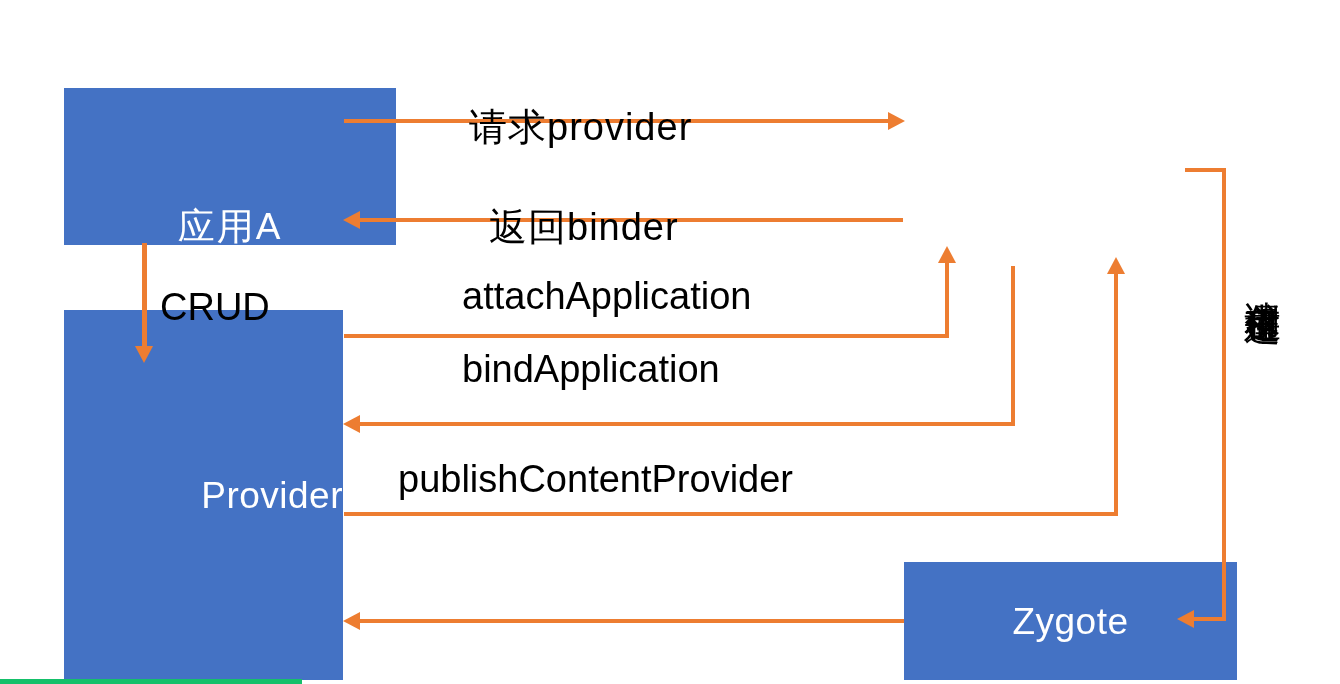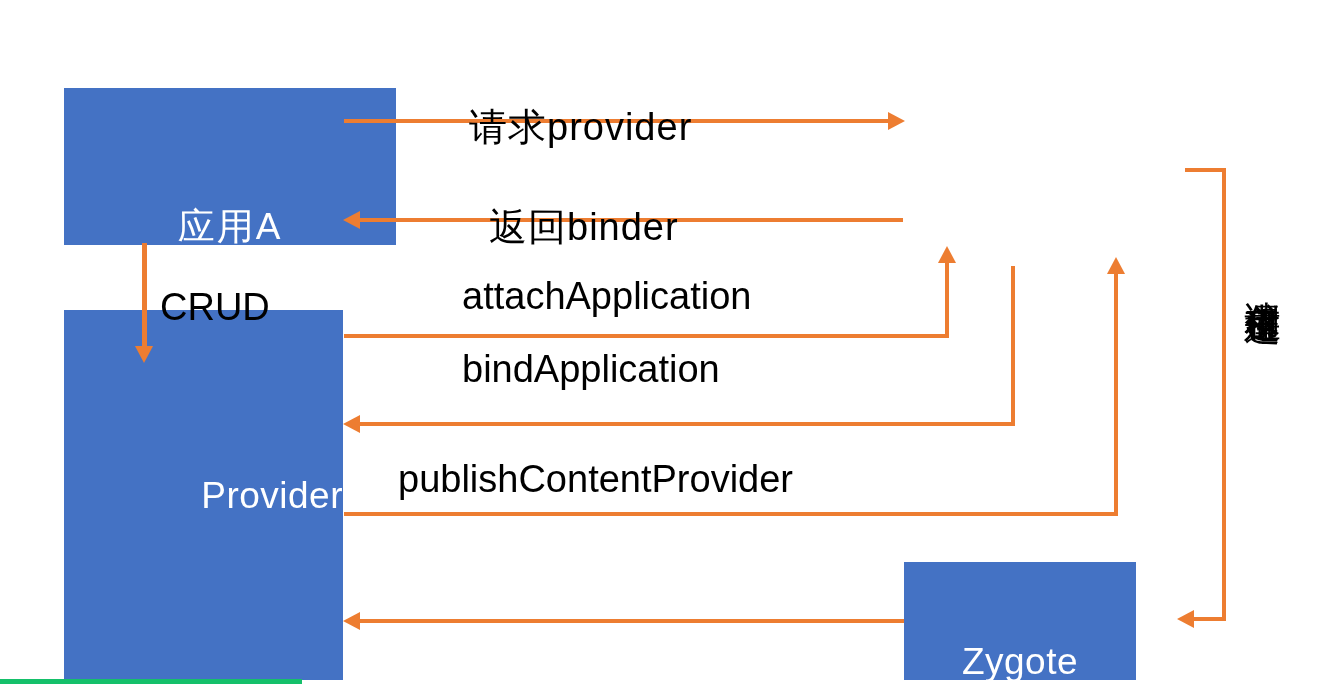--- a/index.html
+++ b/index.html
@@ -35,21 +35,21 @@
     white-space: nowrap;
   }
   .node-label.cjk {
     letter-spacing: 2px;
   }
 
   
   #node-appa    { left: 64px;  top: 88px;  width: 332px; height: 157px; align-items: flex-end; }
   #node-provider{ left: 64px;  top: 310px; width: 279px; height: 370px; justify-content: flex-end; }
   #node-ams     { left: 904px; top: 88px;  width: 281px; height: 157px; }
-  #node-zygote  { left: 904px; top: 562px; width: 232px; height: 118px; align-items: flex-end; }
+  #node-zygote  { left: 904px; top: 562px; width: 333px; height: 118px; }
 
   
   .hline, .vline {
     position: absolute;
     background: #ED7D31;
   }
   .hline { height: 4px; }
   .vline { width: 4px; }
 
   .arrow {

